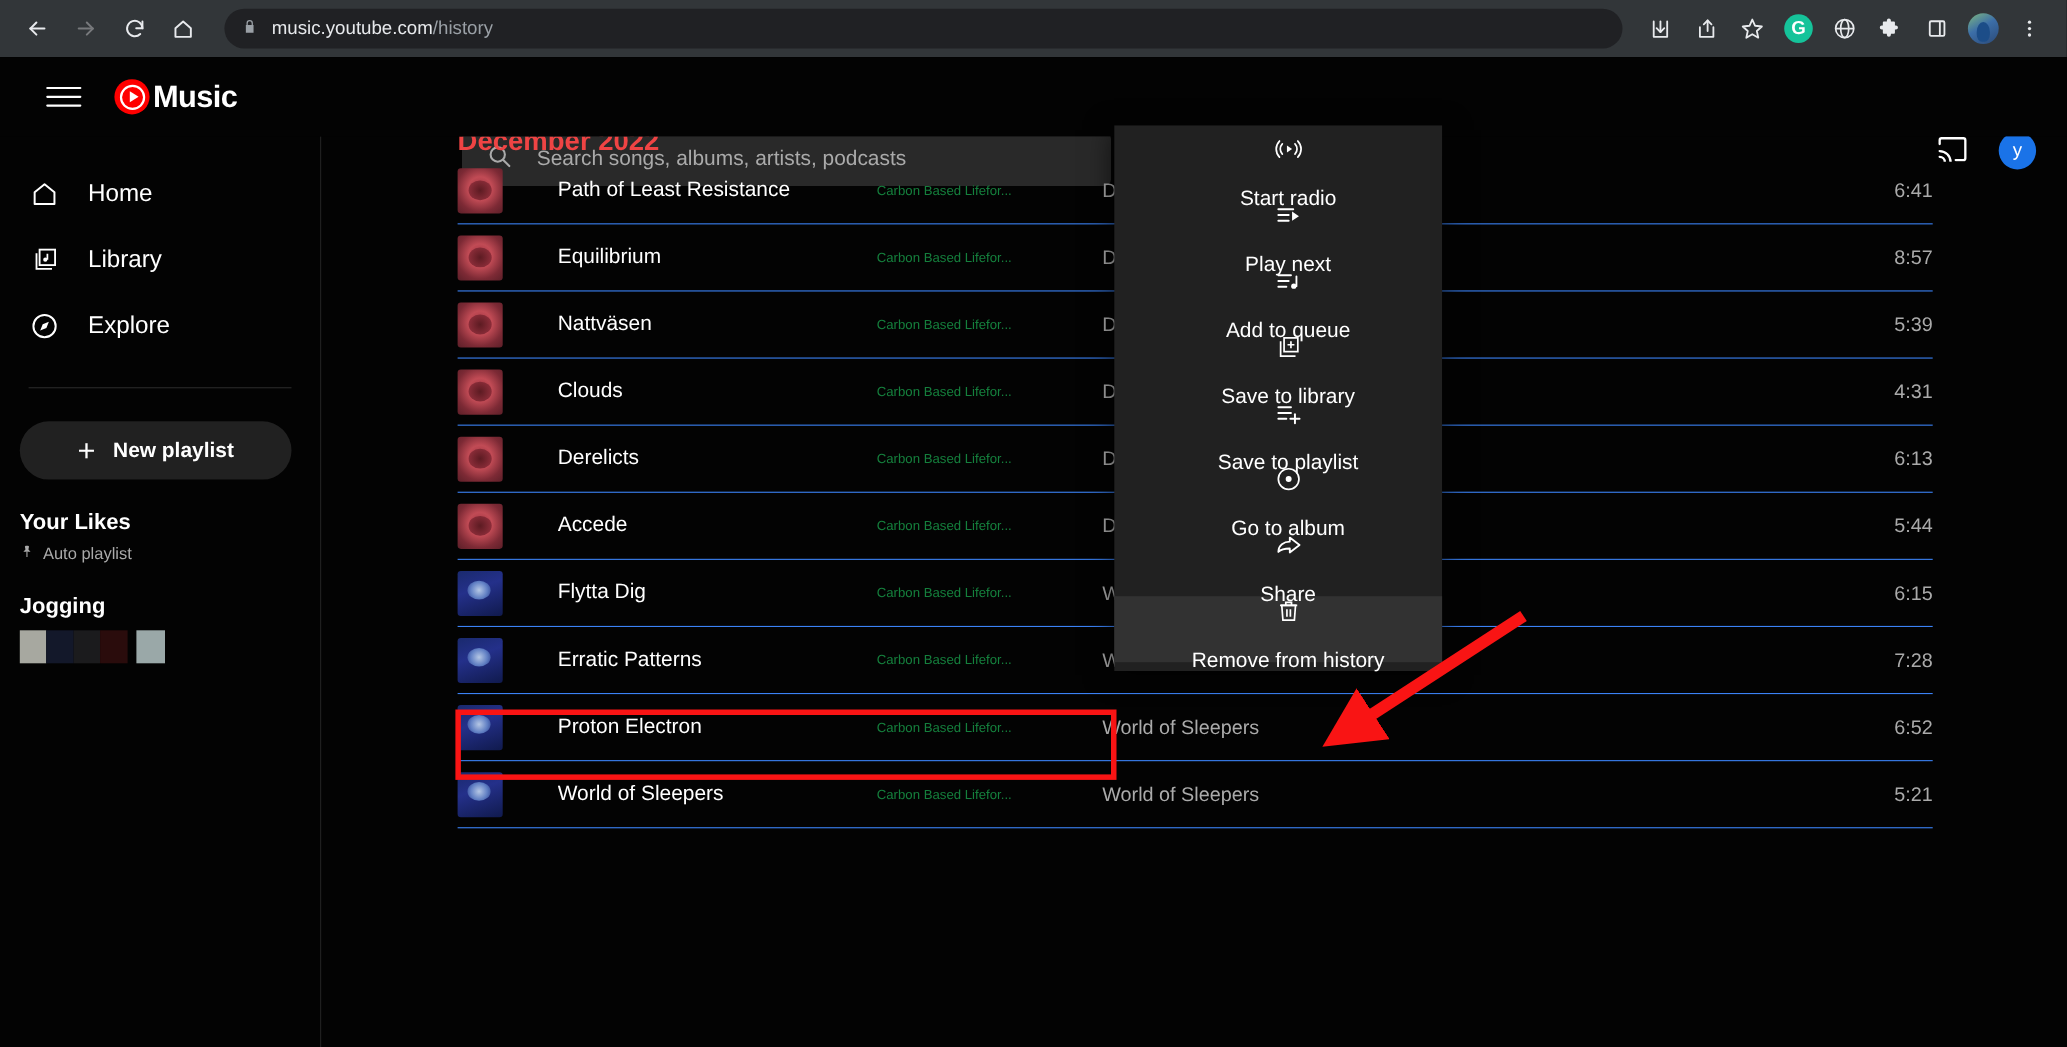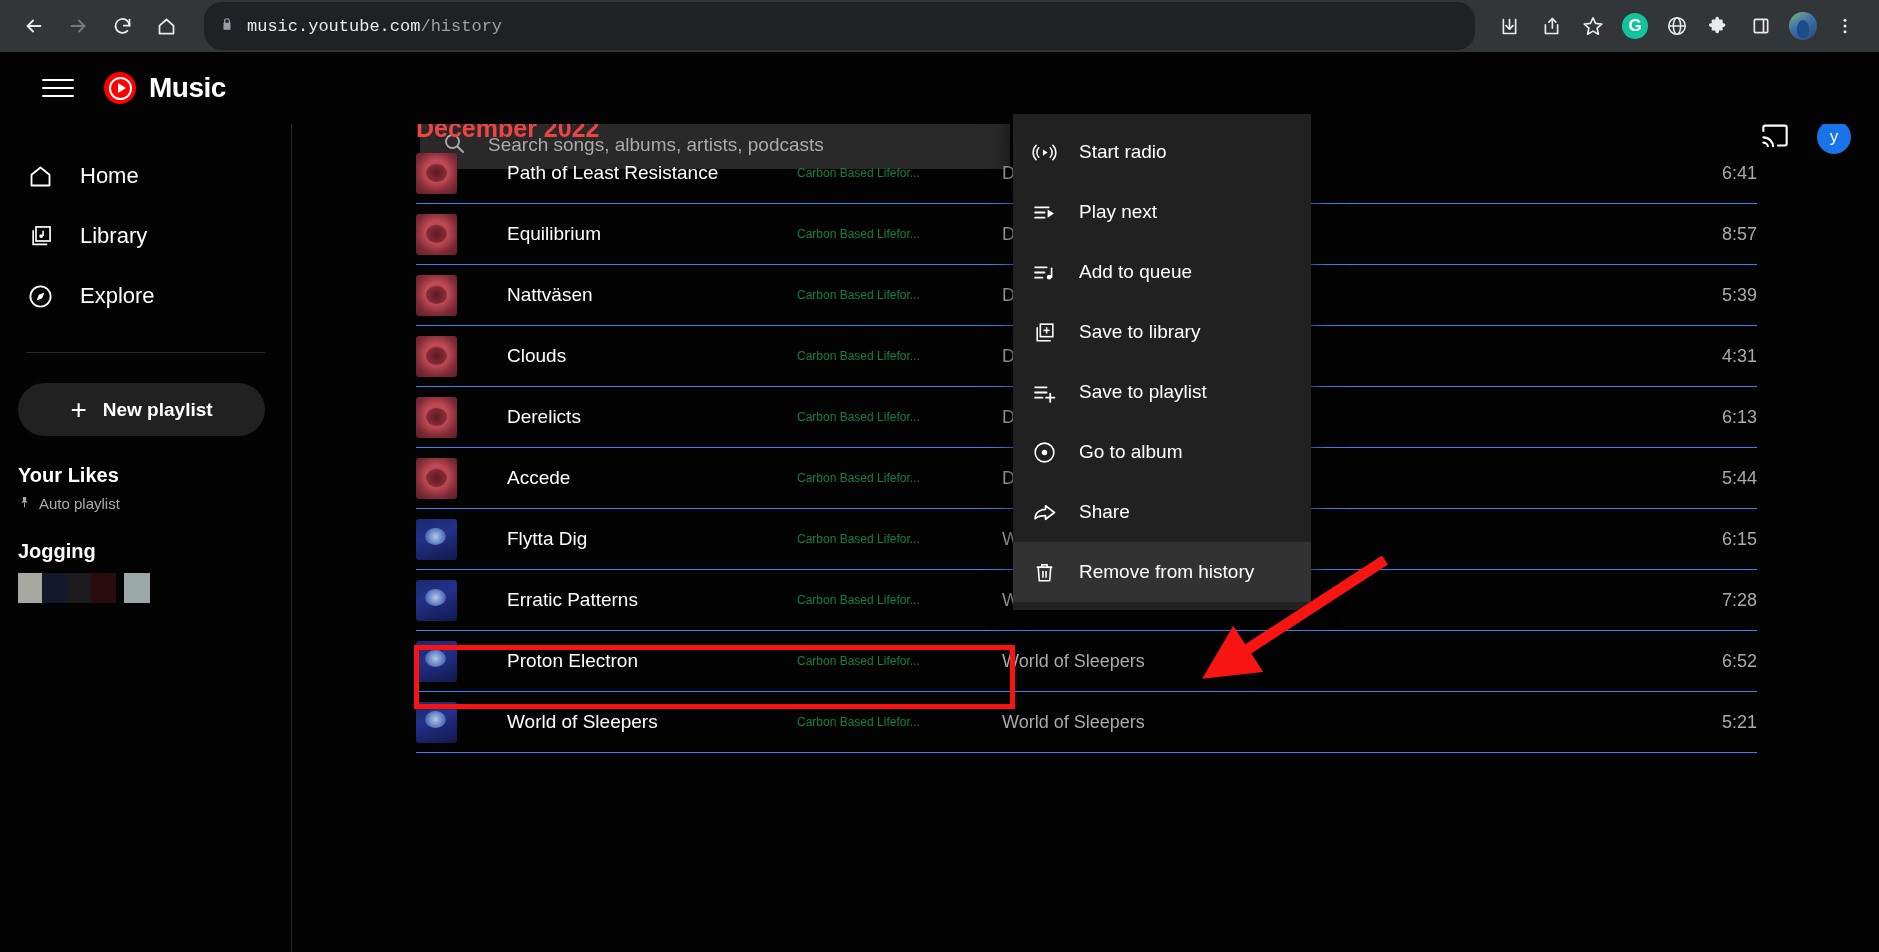--- a/index.html
+++ b/index.html
@@ -16,25 +16,24 @@
     display: flex; align-items: center;
     padding: 0 14px; gap: 4px;
   }
   .nav-btn {
     width: 40px; height: 40px; border-radius: 50%;
     display: flex; align-items: center; justify-content: center;
     color: #e8eaed; flex: none;
   }
   .nav-btn.disabled { color: #77797c; }
   .omnibox {
-    flex: 1; height: 48px; margin: 0 10px 0 14px;
+    flex: 1; height: 36px; margin: 0 10px 0 14px;
     background: #202124; border-radius: 18px;
     display: flex; align-items: center; padding: 0 16px; gap: 13px;
     min-width: 0;
-    font-family: Liberation Mono, monospace;
   }
   .omnibox .url-text {
     font-size: 17px; color: #e8eaed; white-space: nowrap;
     overflow: hidden; text-overflow: ellipsis;
   }
   .omnibox .url-text .path { color: #9aa0a6; }
   .chrome-actions { display: flex; align-items: center; gap: 2px; flex: none; }
   .chrome-icon {
     width: 40px; height: 40px; border-radius: 50%;
     display: flex; align-items: center; justify-content: center;
@@ -60,21 +59,21 @@
   .app { position: relative; width: 100%; height: 900px; background: #030303; }
 
   .yt-header {
     height: 72px; display: flex; align-items: center;
     padding: 0 22px; position: relative; z-index: 5;
     background: #030303;
   }
   .hamburger { width: 40px; height: 40px; display:flex; flex-direction:column;
     justify-content:center; gap:6px; padding: 0 4px; margin-left: 16px; }
   .hamburger span { display:block; height:2px; background:#fff; border-radius:1px; }
-  .yt-logo { display:flex; gap:13px; margin-left: 26px; }
+  .yt-logo { display:flex; gap:3px; margin-left: 26px; }
   .yt-logo-mark {
     width: 32px; height: 32px; border-radius: 50%;
     background: #f00; display:flex; align-items:center; justify-content:center;
   }
   .yt-logo-mark .ring {
     width: 23px; height: 23px; border-radius: 50%;
     border: 2px solid #fff; display:flex; align-items:center; justify-content:center;
   }
   .yt-logo-mark .tri {
     width:0; height:0; border-left: 8px solid #fff;
@@ -160,21 +159,21 @@
 
   
   .ctx-menu {
     position:absolute; left: 1013px; top: 62px;
     width: 298px; background:#212121;
     z-index: 40; box-shadow: 0 4px 24px rgba(0,0,0,.7);
     padding: 8px 0;
   }
   .ctx-item {
     display:flex; align-items:center; height: 60px;
-    padding-left: 18px; gap: 22px; color:#fff; font-size: 19px;
+    padding-left: 18px; gap: 22px; color:#fff; font-size: 19px; flex-direction: column;
   }
   .ctx-item.active { background:#323232; }
   .ctx-ico { width: 26px; height: 26px; flex:none; display:flex; align-items:center; justify-content:center; }
 
   
   .anno-box {
     position:absolute; left: 414px; top: 593px;
     width: 601px; height: 64px;
     border: 5px solid #f91414; z-index: 45; pointer-events:none;
   }

